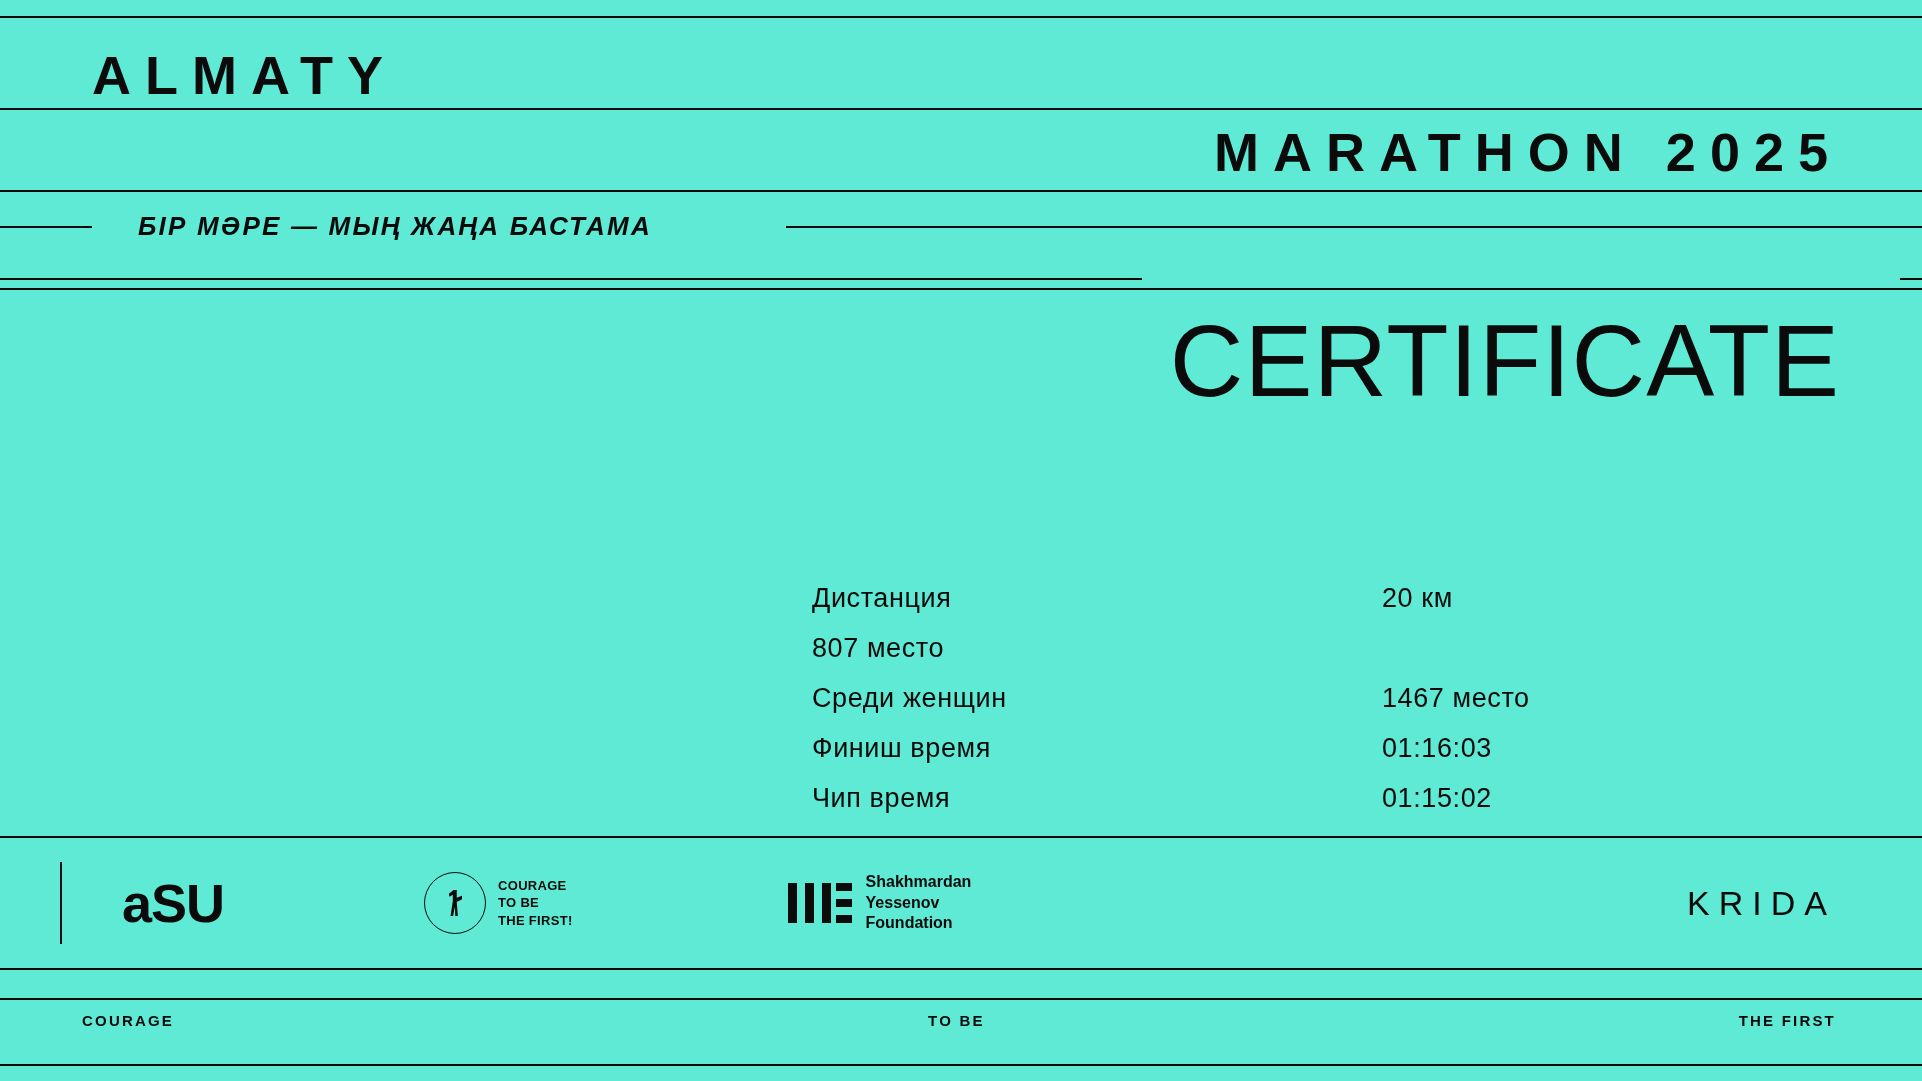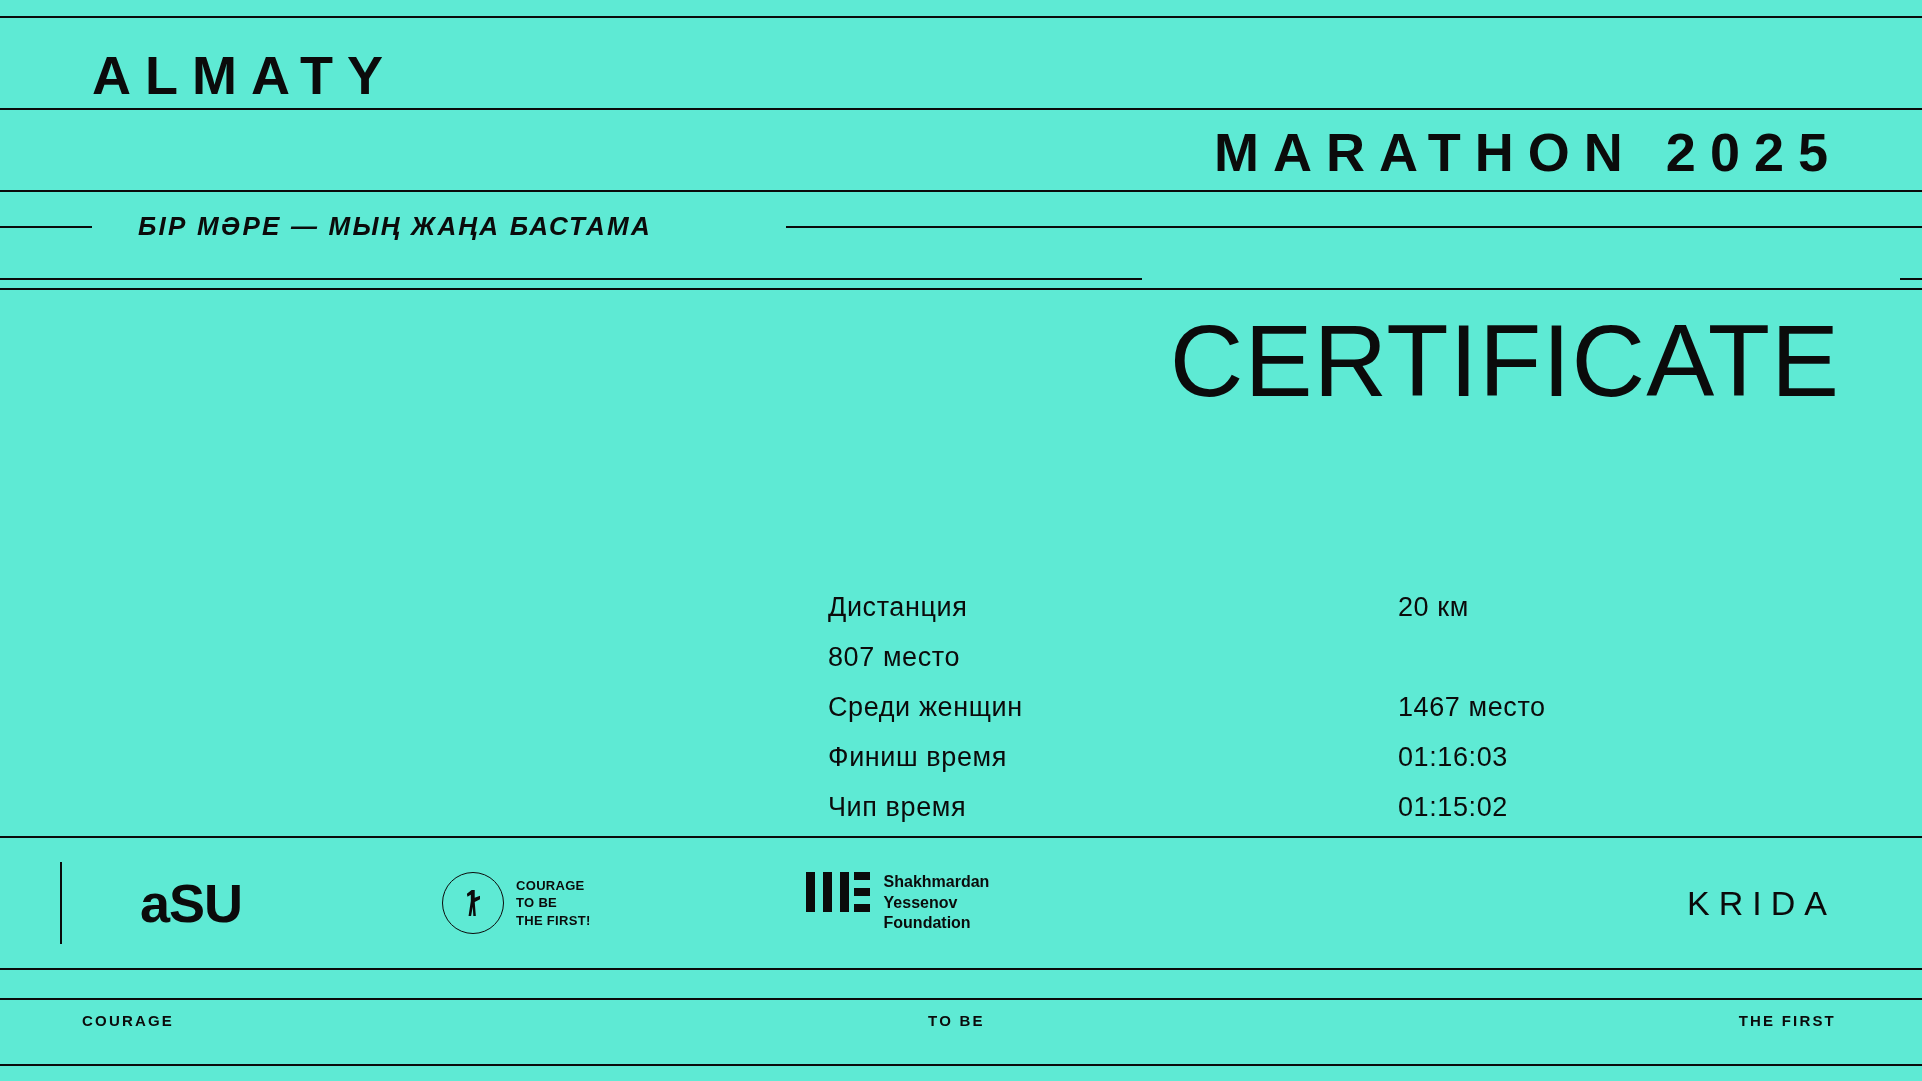--- a/index.html
+++ b/index.html
@@ -100,23 +100,22 @@
     color: #0b0b0b;
   }
   .results {
     position: absolute;
     left: 812px;
     top: 573px;
     width: 790px;
   }
   .results .row {
     display: flex;
-    align-items: flex-end;
+    align-items: center;
     height: 50px;
-    margin-left: 16px;
   }
   .results .label {
     width: 570px;
     font-size: 27px;
     color: #0b0b0b;
     letter-spacing: 0.6px;
   }
   .results .value {
     font-size: 27px;
     color: #0b0b0b;
@@ -157,35 +156,35 @@
     left: 16px; top: 33px;
     width: 26px; height: 30px;
     background: #d2f10b;
     border-radius: 5px 5px 2px 2px;
   }
   .kaspi-word { font-size: 46px; font-weight: 700; letter-spacing: -0.5px; }
   .divider-v {
     width: 2px; height: 82px; background: #0b0b0b;
     margin-left: 60px; margin-right: 0;
   }
-  .sp-asu { margin-left: 78px; font-size: 54px; font-weight: 700; letter-spacing: -1px; }
+  .sp-asu { margin-left: 60px; font-size: 54px; font-weight: 700; letter-spacing: -1px; }
   .sp-ctbf { margin-left: 200px; display: flex; align-items: center; gap: 12px; }
   .ctbf-circle {
     width: 62px; height: 62px; border-radius: 50%;
     border: 1.5px solid #0b0b0b;
     position: relative;
     font-size: 5px;
     display: flex; align-items: center; justify-content: center;
   }
   .ctbf-figure {
     width: 14px; height: 26px; background: #0b0b0b;
     clip-path: polygon(40% 0,62% 0,62% 30%,100% 22%,100% 36%,62% 46%,70% 100%,52% 100%,48% 64%,36% 100%,18% 100%,34% 42%,34% 18%,10% 26%,6% 14%);
   }
   .ctbf-text { font-size: 13px; line-height: 1.35; font-weight: 700; letter-spacing: 0.3px; }
-  .sp-shy { margin-left: 215px; display: flex; align-items: flex-start; gap: 14px; }
+  .sp-shy { margin-left: 215px; display: flex; align-items: center; gap: 14px; }
   .shy-mark {
     width: 64px; height: 40px;
     background:
       linear-gradient(#0b0b0b,#0b0b0b) 0 0/9px 100% no-repeat,
       linear-gradient(#0b0b0b,#0b0b0b) 17px 0/9px 100% no-repeat,
       linear-gradient(#0b0b0b,#0b0b0b) 34px 0/9px 100% no-repeat,
       linear-gradient(#0b0b0b,#0b0b0b) 48px 0/16px 8px no-repeat,
       linear-gradient(#0b0b0b,#0b0b0b) 48px 16px/16px 8px no-repeat,
       linear-gradient(#0b0b0b,#0b0b0b) 48px 32px/16px 8px no-repeat;
   }

